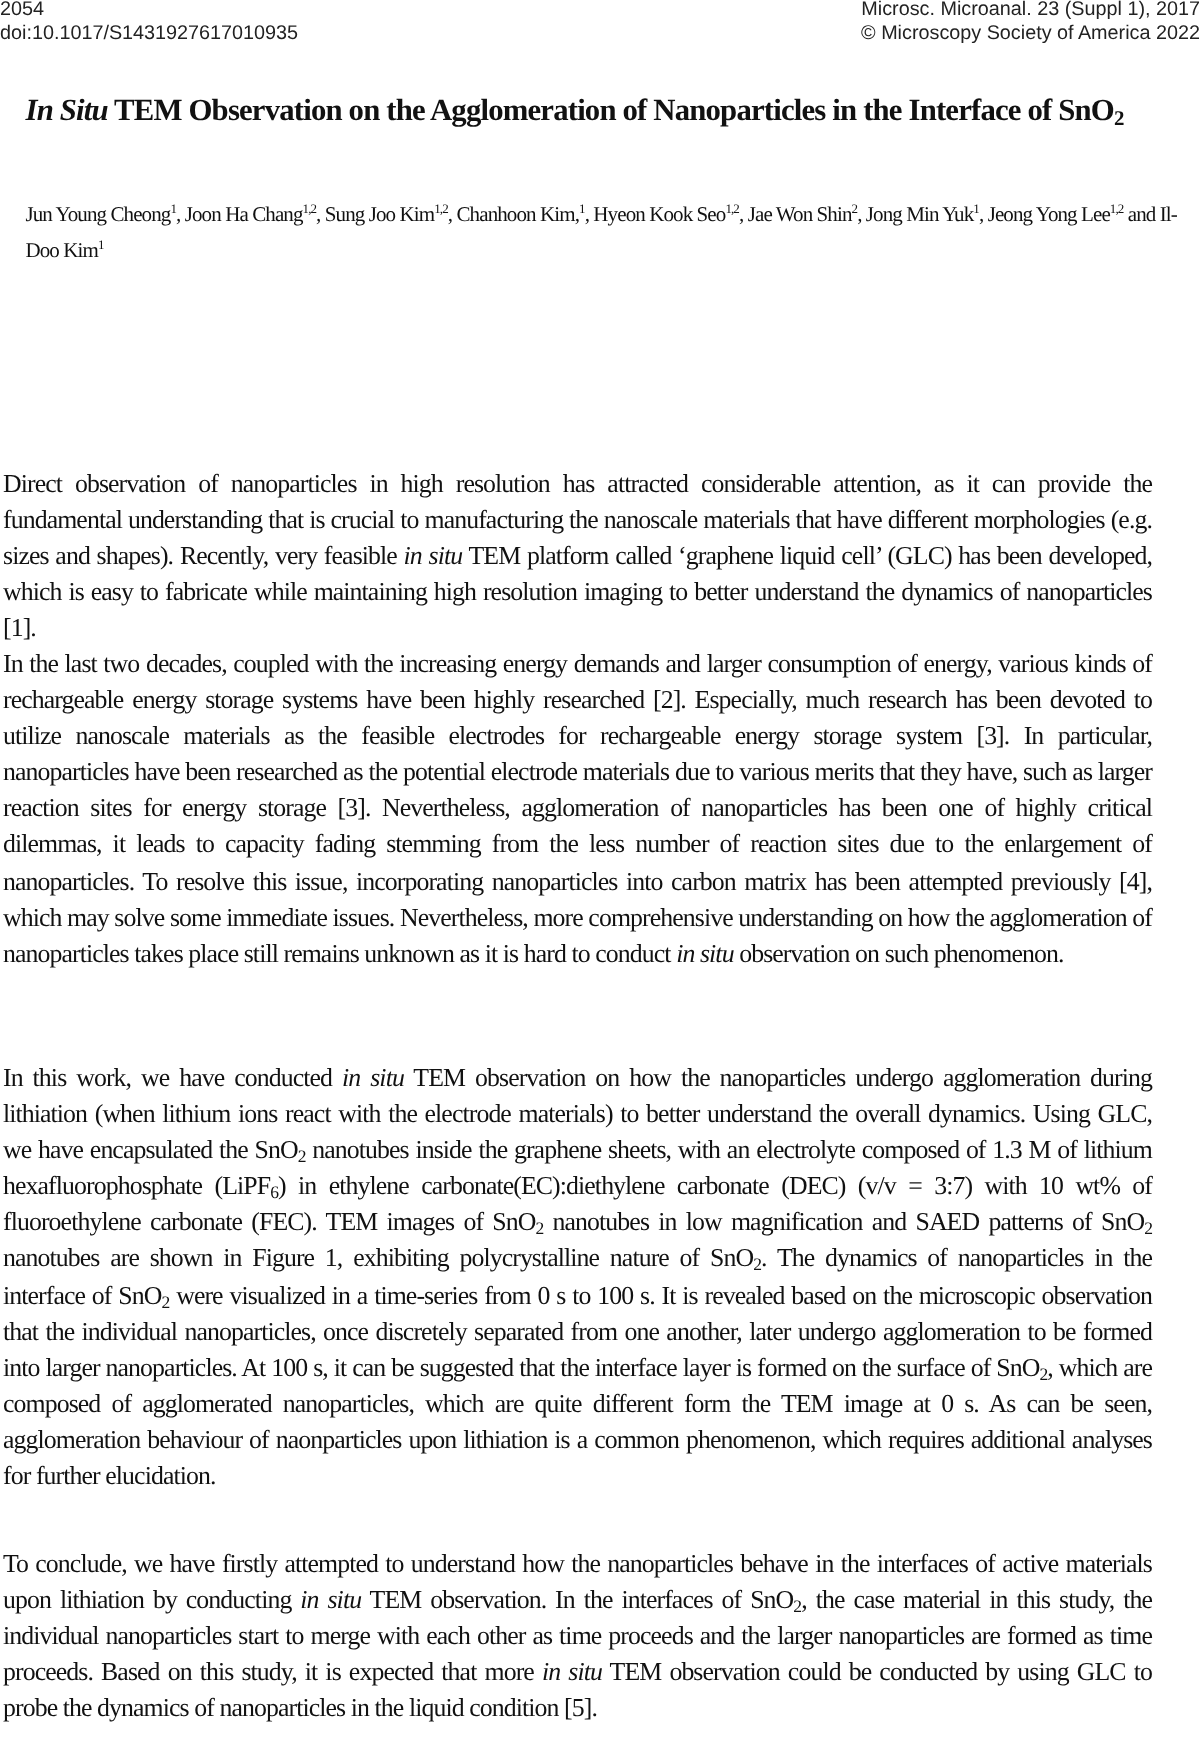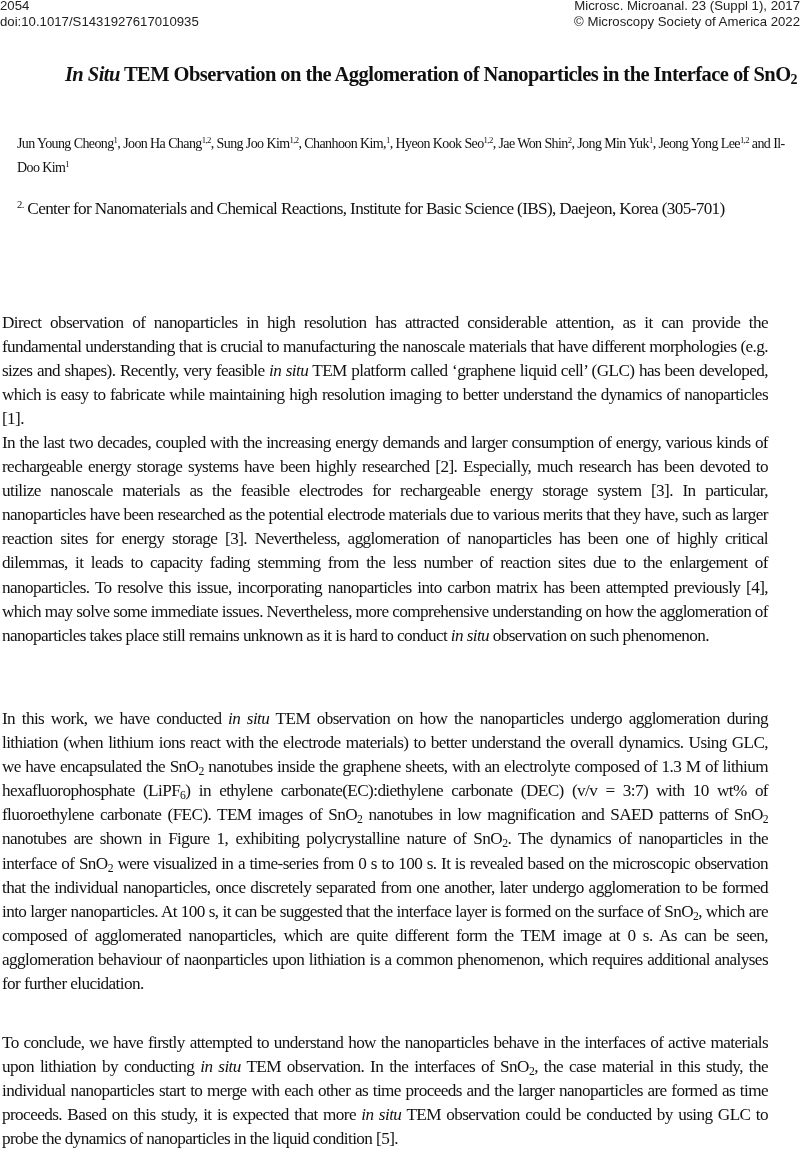--- a/index.html
+++ b/index.html
@@ -20,26 +20,25 @@
 
 <div class="hdr left">
   <div>2054</div>
   <div>doi:10.1017/S1431927617010935</div>
 </div>
 <div class="hdr right">
   <div>Microsc. Microanal. 23 (Suppl 1), 2017</div>
   <div>© Microscopy Society of America 2022</div>
 </div>
 
-<h1 class="title" style="margin:0;text-align:right;">
+<h1 class="title" style="margin:0;">
   <i>In Situ</i><span> TEM Observation on the Agglomeration of Nanoparticles in the Interface of SnO</span><sub>2</sub>
 </h1>
 
 <div class="authors" id="authors"><span>Jun Young Cheong</span><sup>1</sup>, <span>Joon Ha Chang</span><sup>1,2</sup>, <span>Sung Joo Kim</span><sup>1,2</sup>, <span>Chanhoon Kim,</span><sup>1</sup>, <span>Hyeon Kook Seo</span><sup>1,2</sup>, <span>Jae Won Shin</span><sup>2</sup>, <span>Jong Min Yuk</span><sup>1</sup>, <span>Jeong Yong Lee</span><sup>1,2</sup> and <span>Il-Doo Kim</span><sup>1</sup></div>
 
 <div class="affil" id="affils">
-    <div><sup>2.</sup><span> Center for Nanomaterials and Chemical Reactions, Institute for Basic Science (IBS), Daejeon, Korea (305-701)</span></div>
   </div>
 
 <div class="para" style="top:311px;"><span>Direct observation of nanoparticles in high resolution has attracted considerable attention, as it can provide the fundamental understanding that is crucial to manufacturing the nanoscale materials that have different morphologies (e.g. sizes and shapes). Recently, very feasible </span><i>in situ</i><span> TEM platform called ‘graphene liquid cell’ (GLC) has been developed, which is easy to fabricate while maintaining high resolution imaging to better understand the dynamics of nanoparticles [1].</span></div>
 <div class="para" style="top:431px;"><span>In the last two decades, coupled with the increasing energy demands and larger consumption of energy, various kinds of rechargeable energy storage systems have been highly researched [2]. Especially, much research has been devoted to utilize nanoscale materials as the feasible electrodes for rechargeable energy storage system [3]. In particular, nanoparticles have been researched as the potential electrode materials due to various merits that they have, such as larger reaction sites for energy storage [3]. Nevertheless, agglomeration of nanoparticles has been one of highly critical dilemmas, it leads to capacity fading stemming from the less number of reaction sites due to the enlargement of nanoparticles. To resolve this issue, incorporating nanoparticles into carbon matrix has been attempted previously [4], which may solve some immediate issues. Nevertheless, more comprehensive understanding on how the agglomeration of nanoparticles takes place still remains unknown as it is hard to conduct </span><i>in situ</i><span> observation on such phenomenon.</span></div>
 <div class="para" style="top:707px;"><span>In this work, we have conducted </span><i>in situ</i><span> TEM observation on how the nanoparticles undergo agglomeration during lithiation (when lithium ions react with the electrode materials) to better understand the overall dynamics. Using GLC, we have encapsulated the SnO</span><sub>2</sub><span> nanotubes inside the graphene sheets, with an electrolyte composed of 1.3 M of lithium hexafluorophosphate (LiPF</span><sub>6</sub><span>) in ethylene carbonate(EC):diethylene carbonate (DEC) (v/v = 3:7) with 10 wt% of fluoroethylene carbonate (FEC). TEM images of SnO</span><sub>2</sub><span> nanotubes in low magnification and SAED patterns of SnO</span><sub>2</sub><span> nanotubes are shown in Figure 1, exhibiting polycrystalline nature of SnO</span><sub>2</sub><span>. The dynamics of nanoparticles in the interface of SnO</span><sub>2</sub><span> were visualized in a time-series from 0 s to 100 s. It is revealed based on the microscopic observation that the individual nanoparticles, once discretely separated from one another, later undergo agglomeration to be formed into larger nanoparticles. At 100 s, it can be suggested that the interface layer is formed on the surface of SnO</span><sub>2</sub><span>, which are composed of agglomerated nanoparticles, which are quite different form the TEM image at 0 s. As can be seen, agglomeration behaviour of naonparticles upon lithiation is a common phenomenon, which requires additional analyses for further elucidation.</span></div>
 <div class="para" style="top:1031px;"><span>To conclude, we have firstly attempted to understand how the nanoparticles behave in the interfaces of active materials upon lithiation by conducting </span><i>in situ</i><span> TEM observation. In the interfaces of SnO</span><sub>2</sub><span>, the case material in this study, the individual nanoparticles start to merge with each other as time proceeds and the larger nanoparticles are formed as time proceeds. Based on this study, it is expected that more </span><i>in situ</i><span> TEM observation could be conducted by using GLC to probe the dynamics of nanoparticles in the liquid condition [5].</span></div>
 
 </body></html>

